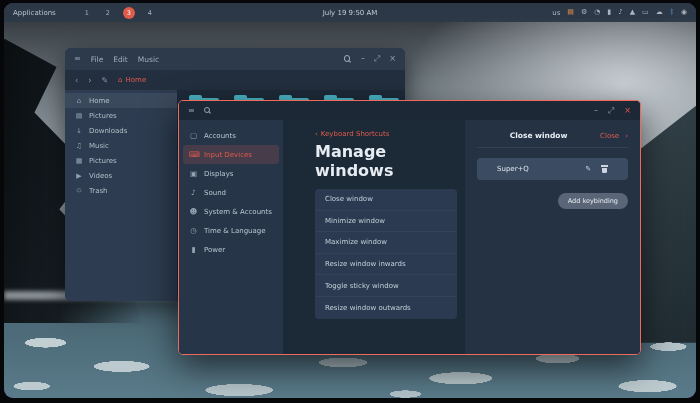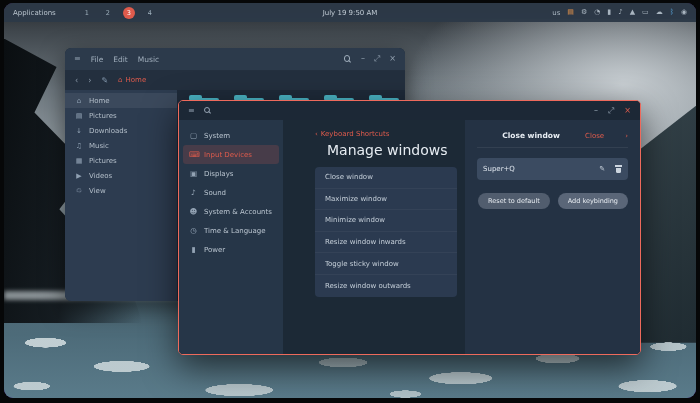--- a/index.html
+++ b/index.html
@@ -98,32 +98,32 @@
        padding:0 9px; gap:9px; color:#93a1b0; font-size:8px; }
   .st-body{ display:flex; height:calc(100% - 19px); }
   .st-sidebar{ width:104px; background:#263648; padding-top:6px; }
   .st-side-item{ height:19px; display:flex; align-items:center; gap:6px; margin:0 4px;
        padding-left:6px; border-radius:3px; color:#bac5d0; font-size:7px; }
   .st-side-item .gi{ width:9px; font-size:7.5px; color:#93a3b4; text-align:center; }
   .st-side-item.selected{ background:rgba(223,91,76,.18); color:var(--accent); }
   .st-side-item.selected .gi{ color:var(--accent); }
   .st-middle{ width:182px; background:#1c2936; padding:10px 8px 0 32px; }
   .back-link{ color:var(--accent); font-size:7px; display:flex; align-items:center; gap:3px; }
-  .section-title{ color:#e6ecf2; font-size:14px; font-weight:400; margin-top:4px;margin-left:12px; }
+  .section-title{ color:#e6ecf2; font-size:16px; font-weight:700; margin-top:4px; }
   .shortcut-card{ margin-top:9px; background:#2b3a50; border-radius:4px; }
   .shortcut-row{ height:21.6px; display:flex; align-items:center; padding-left:10px;
        color:#c6d0da; font-size:7px; border-bottom:1px solid rgba(255,255,255,.045); }
   .shortcut-row:last-child{ border-bottom:none; }
   .st-right{ flex:1; background:#243244; padding:11px 12px 0 12px; }
   .detail-header{ display:flex; align-items:center; padding-bottom:7px;
        border-bottom:1px solid rgba(255,255,255,.07); }
   .detail-title{ flex:1; text-align:center; color:#e8eef4; font-size:7.5px; font-weight:700; }
-  .detail-link{ color:var(--accent); font-size:7px; display:flex; align-items:center; gap:21px; }
+  .detail-link{ color:var(--accent); font-size:7px; display:flex; align-items:center; gap:6px; }
   .keyrow{ margin-top:10px; height:22px; background:#3b4b61; border-radius:4px;
-       display:flex; align-items:center; padding:0 6px; color:#dfe6ee; font-size:7px; }
+       display:flex; align-items:center; padding:0 20px; color:#dfe6ee; font-size:7px; }
   .keyrow-icons{ margin-left:auto; display:flex; align-items:center; gap:10px; color:#ccd5df; }
   .btn-row{ margin-top:13px; display:flex; justify-content:flex-end; gap:8px; }
   .pill{ background:#515d6e; color:#e8edf2; font-size:6.5px; padding:4px 10px;
        border-radius:10px; }
   .pill.light{ background:#5a6678; }
 </style>
 </head>
 <body>
 
 <div class="desktop">
@@ -204,21 +204,21 @@
         <div class="fm-side-item">
           <span class="gi">▦</span>
           <span>Pictures</span>
         </div>
         <div class="fm-side-item">
           <span class="gi">▶</span>
           <span>Videos</span>
         </div>
         <div class="fm-side-item">
           <span class="gi">♲</span>
-          <span>View</span>
+          <span>Trash</span>
         </div>
       </div>
       <div class="fm-content">
         <div class="folders">
           <div class="folder">
               <span class="ov"></span>
             </div>
           <div class="folder">
               <span class="ov">▤</span>
             </div>
@@ -243,21 +243,21 @@
       <span style="margin-left:auto; display:flex; gap:10px; align-items:center;">
         <span class="winbtn">–</span>
         <span class="winbtn">⤢</span>
         <span class="winbtn" style="color:var(--accent)">×</span>
       </span>
     </div>
     <div class="st-body">
       <div class="st-sidebar">
         <div class="st-side-item">
           <span class="gi">▢</span>
-          <span>System</span>
+          <span>Accounts</span>
         </div>
         <div class="st-side-item selected">
           <span class="gi">⌨</span>
           <span>Input Devices</span>
         </div>
         <div class="st-side-item">
           <span class="gi">▣</span>
           <span>Displays</span>
         </div>
         <div class="st-side-item">
@@ -278,22 +278,22 @@
         </div>
       </div>
       <div class="st-middle">
         <div class="back-link">
           <span>‹</span>
           <span>Keyboard Shortcuts</span>
         </div>
         <div class="section-title">Manage windows</div>
         <div class="shortcut-card">
           <div class="shortcut-row">Close window</div>
+          <div class="shortcut-row">Minimize window</div>
           <div class="shortcut-row">Maximize window</div>
-          <div class="shortcut-row">Minimize window</div>
           <div class="shortcut-row">Resize window inwards</div>
           <div class="shortcut-row">Toggle sticky window</div>
           <div class="shortcut-row">Resize window outwards</div>
         </div>
       </div>
       <div class="st-right">
         <div class="detail-header">
           <span class="detail-title">Close window</span>
           <span class="detail-link">
             <span>Close</span>
@@ -301,19 +301,18 @@
           </span>
         </div>
         <div class="keyrow">
           <span>Super+Q</span>
           <span class="keyrow-icons">
             <span>✎</span>
             <span class="icon-trash"></span>
           </span>
         </div>
         <div class="btn-row">
-          <span class="pill">Reset to default</span>
           <span class="pill light">Add keybinding</span>
         </div>
       </div>
     </div>
   </div>
 </div>
 
 </body></html>

